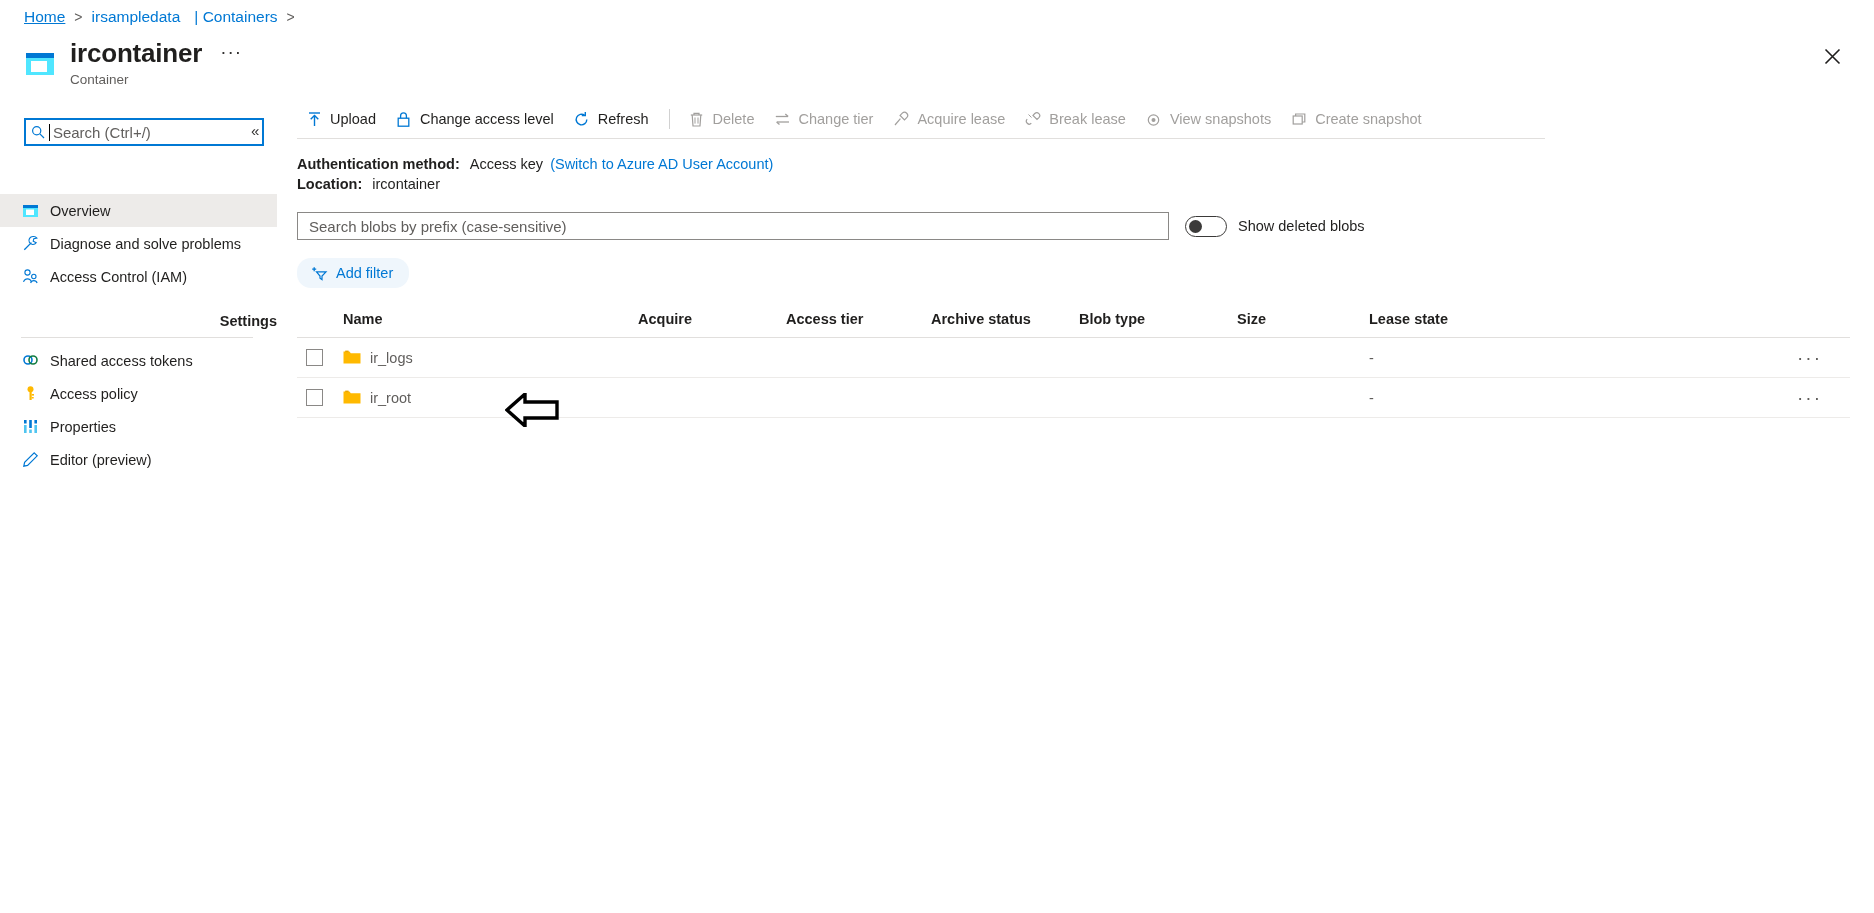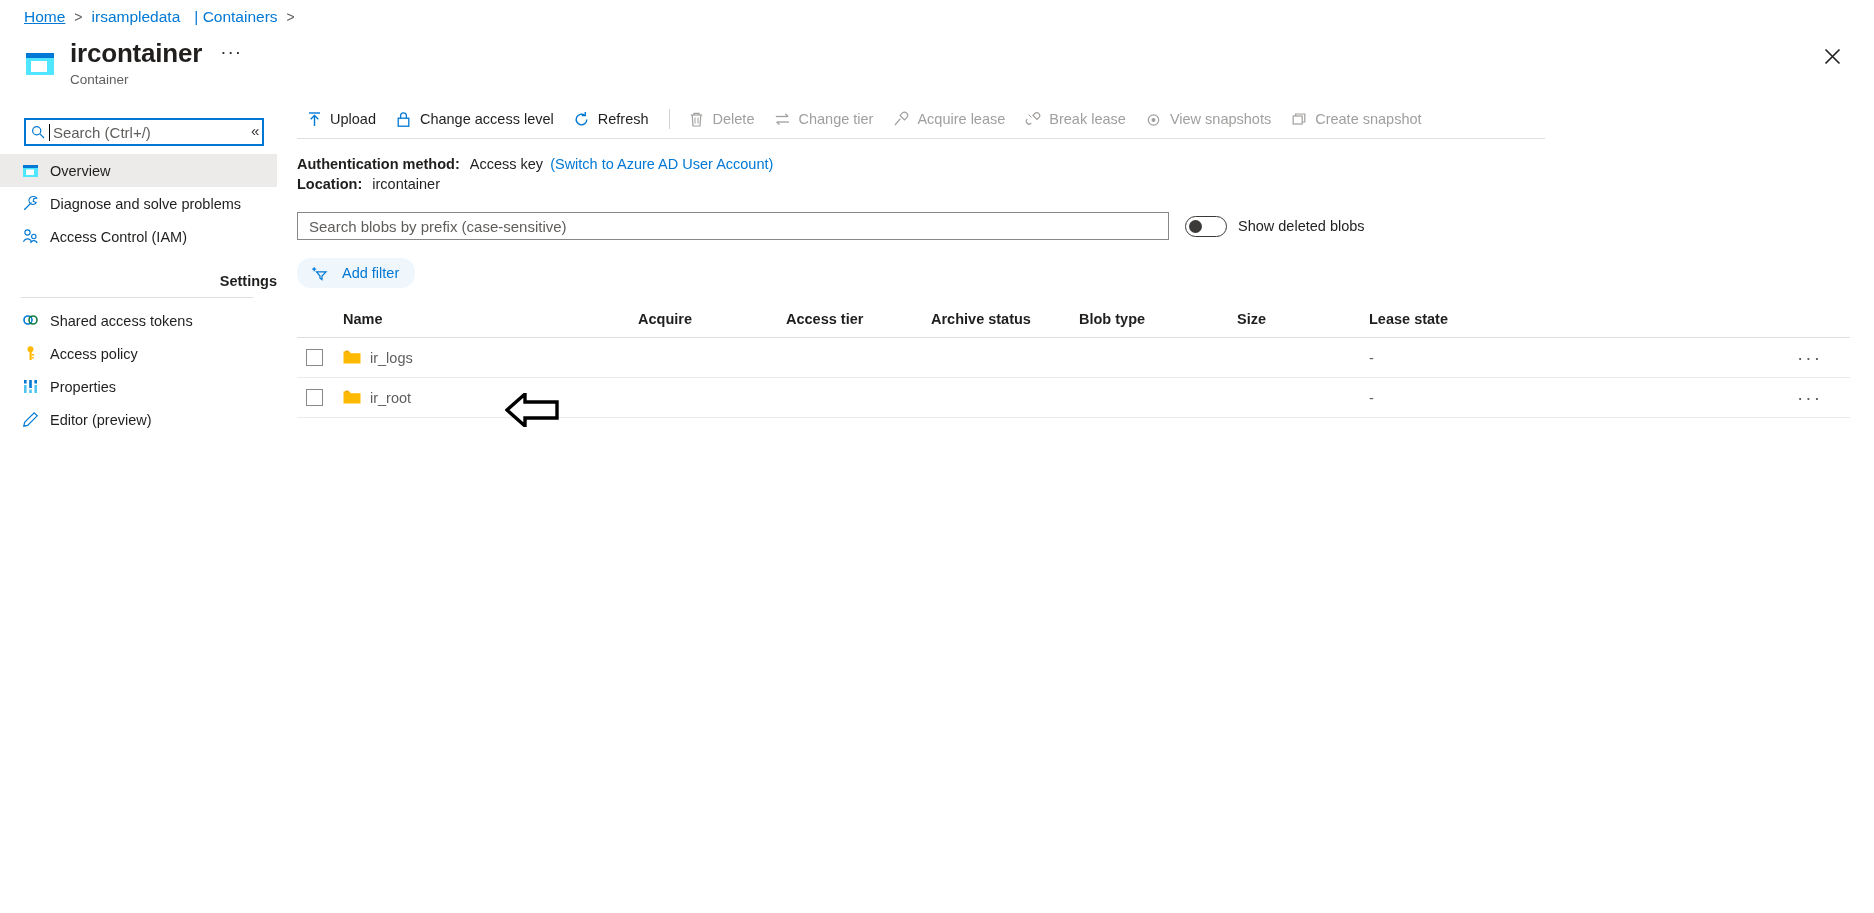--- a/index.html
+++ b/index.html
@@ -71,21 +71,21 @@
     position:absolute; left: 251px; top: 4px;
     font-size: 15px; color:#323130; cursor:pointer;
   }
 
   .nav-list { position:absolute; left:0; top: 36px; width: 277px; }
   .nav-item {
     display:flex; align-items:center; height: 33px;
     padding-left: 21px; cursor: pointer; gap: 11px;
     font-size: 14.5px; color:#201f1e;
   }
-  .nav-item.selected { background:#edebe9; }
+  .nav-item.selected { background:#edebe9;margin-top:40px; }
   .nav-ico { width: 18px; height: 18px; display:flex; align-items:center; justify-content:center; flex:0 0 18px;}
   .nav-sec-title {
     font-size: 14.5px; font-weight: 700; color:#201f1e;
     padding-left: 13px; margin-top: 20px; margin-bottom: 8px; text-align: right;
   }
   .nav-divider { height:1px; background:#e1dfdd; margin: 4px 24px 6px 21px; }
 
   
   .main { position:absolute; left: 297px; top: 100px; right: 24px; }
 
@@ -127,21 +127,21 @@
   .toggle-wrap { display:flex; align-items:center; gap: 11px; margin-left: 16px; }
   .toggle {
     width: 42px; height: 21px; border-radius: 11px;
     border: 1px solid #3b3a39; background:#fff;
     display:flex; align-items:center; padding: 0 3px; cursor:pointer;
   }
   .toggle .knob { width: 13px; height: 13px; border-radius:50%; background:#3b3a39; }
   .toggle-label { font-size: 14.5px; color:#201f1e; }
 
   .addfilter {
-    margin-top: 18px; display:inline-flex; align-items:center; gap:14px;
+    margin-top: 18px; display:inline-flex; align-items:center; gap:8px;
     background:#eff6fc; color:#0078d4; border-radius: 14px;
     padding: 6px 16px 6px 13px; font-size: 14.5px; cursor:pointer;
     width: fit-content;
   }
 
   
   .tbl { margin-top: 20px; width: 1553px; }
   .tbl-head {
     display:flex; align-items:center; height: 30px;
     font-size: 14.5px; font-weight: 600; color:#201f1e;

